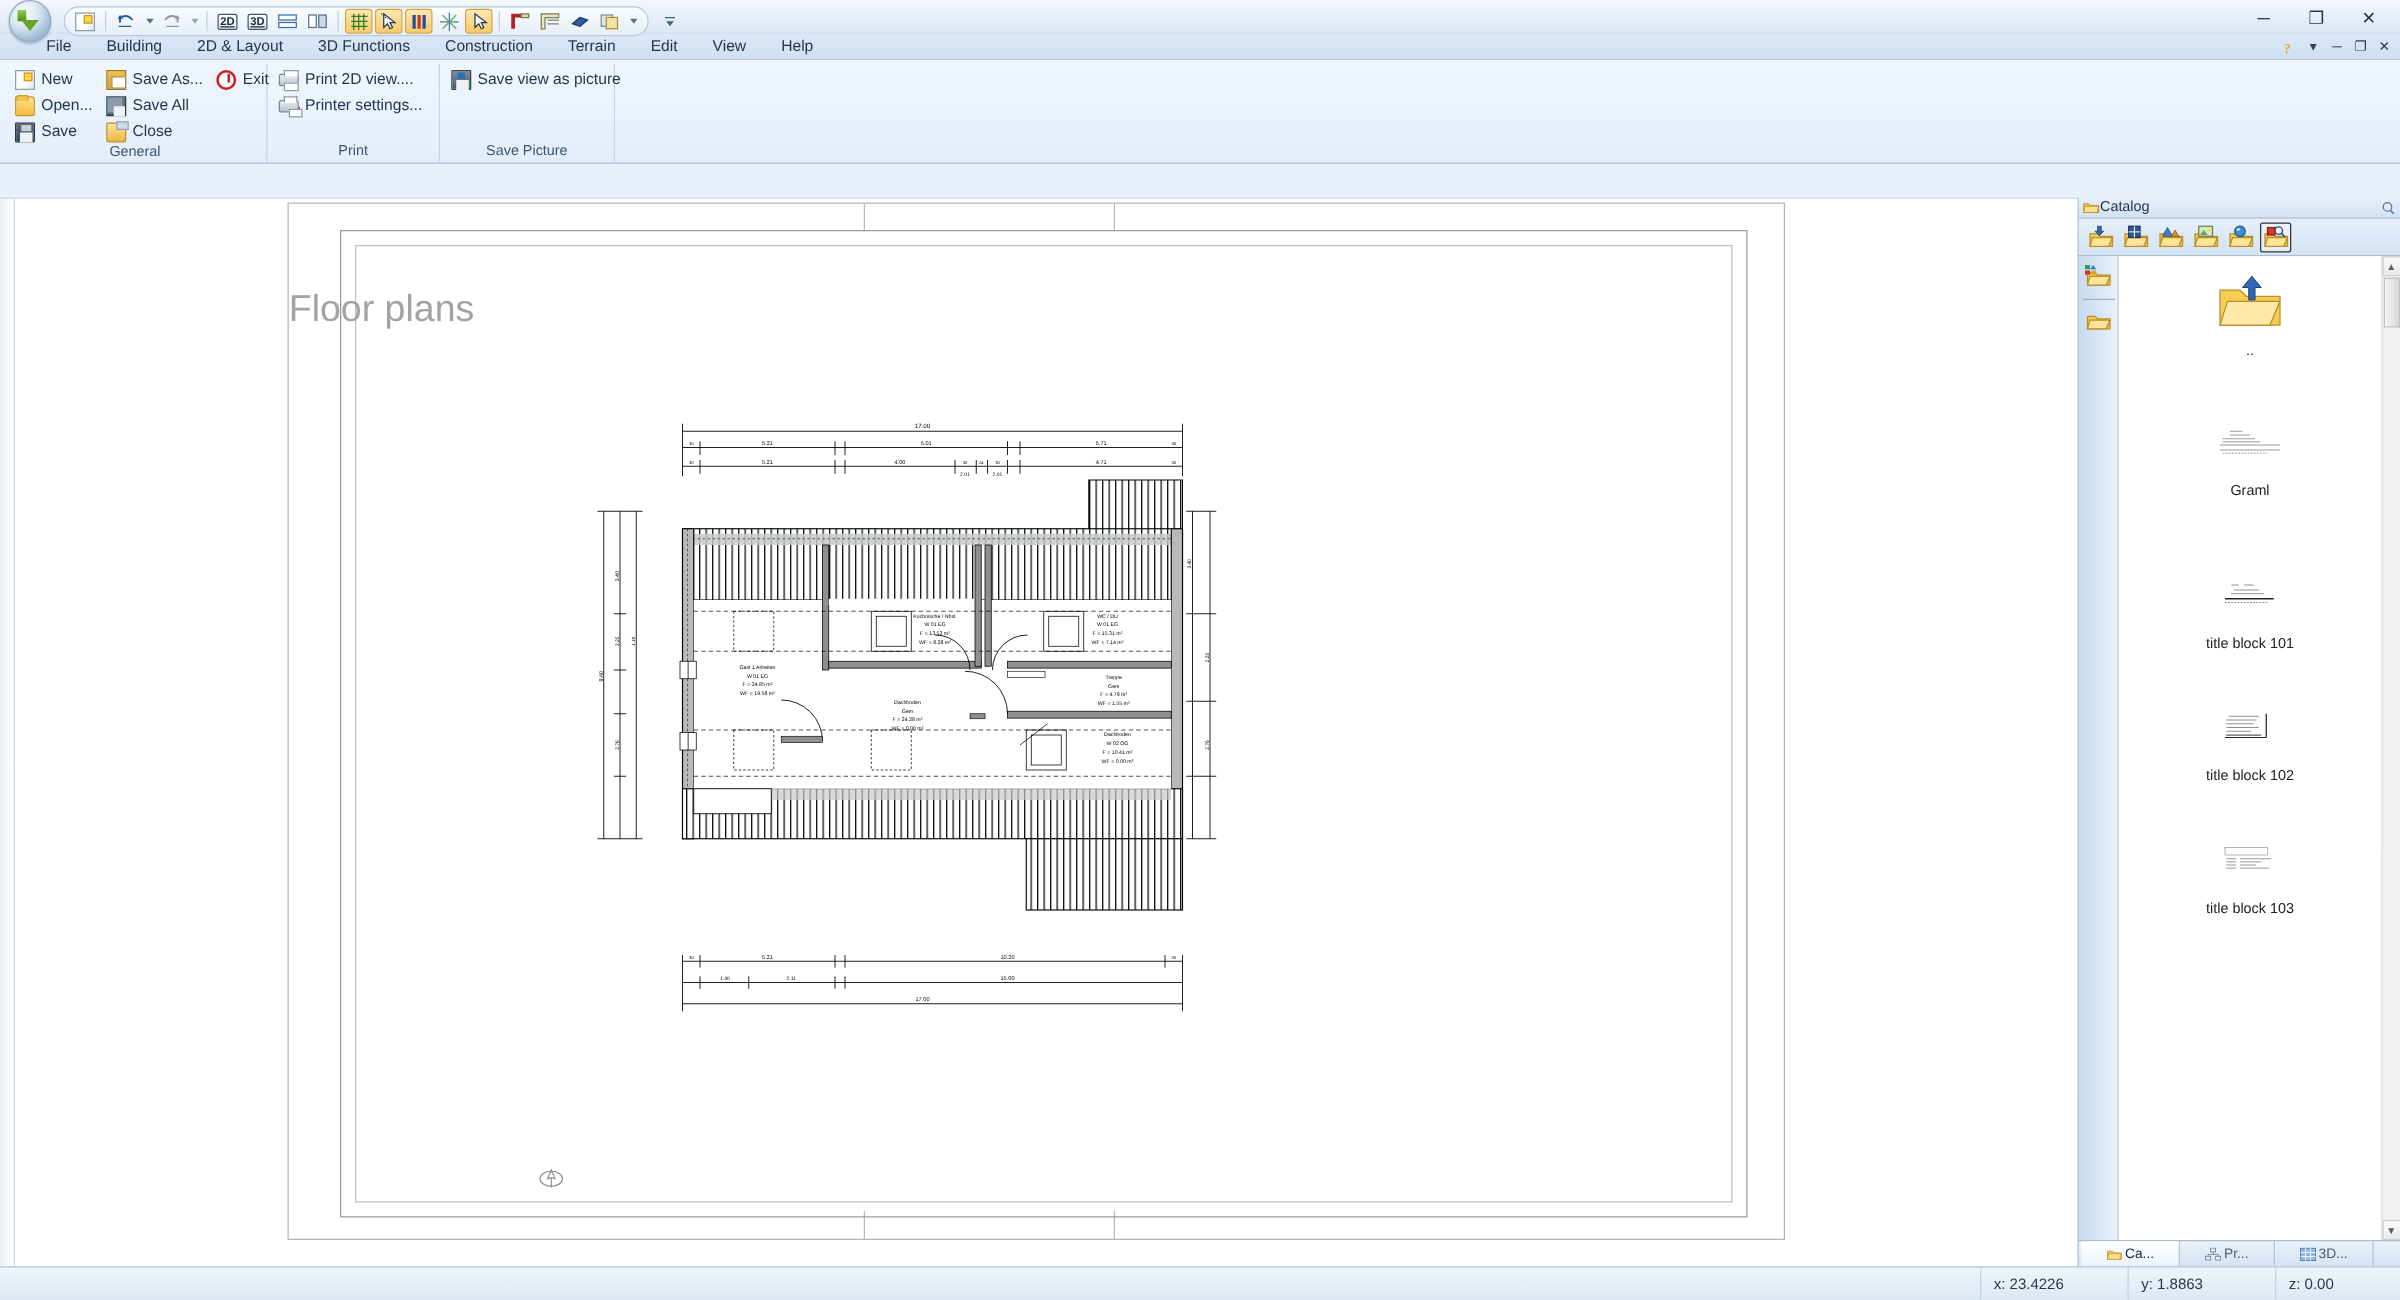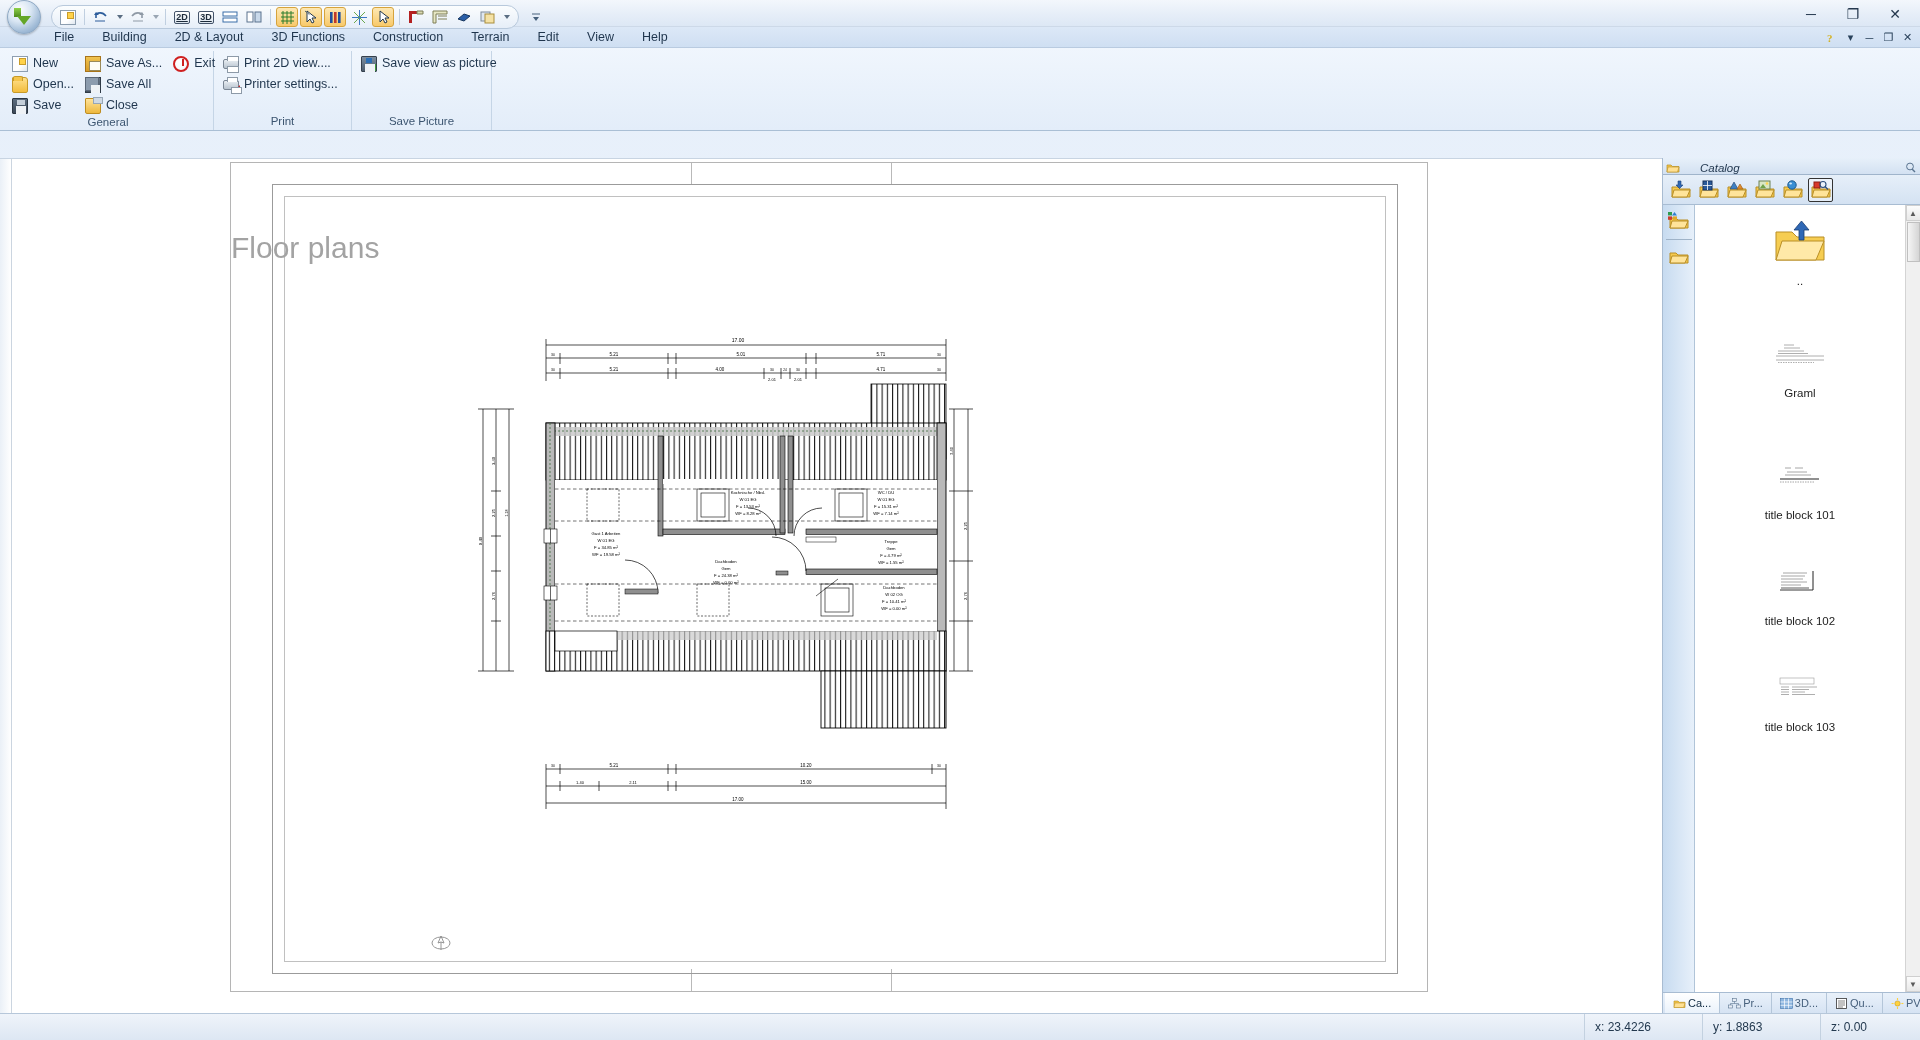--- a/index.html
+++ b/index.html
@@ -103,21 +103,21 @@
     background: linear-gradient(to bottom,#ffffff,#dde6ef);
     text-decoration: underline;
   }
 
   
   .menubar {
     height: 21px;
     background: linear-gradient(to bottom,#dce8f7 0%, #cfdff2 100%);
     border-bottom: 1px solid #b9cbe0;
     display: flex; align-items: center;
-    padding-left: 40px;
+    padding-left: 23px;
     position: relative;
   }
   .menu-item {
     padding: 2px 14px; font-size: 12.5px; color: #1f3category;
     color: #1f354d; cursor: pointer; border-radius: 2px;
   }
   .menu-right {
     position: absolute; right: 4px; top: 0;
     display: flex; align-items: center; height: 21px;
     gap: 2px;
@@ -253,28 +253,27 @@
 
   
   .catalog {
     width: 258px; flex: 0 0 258px;
     background: linear-gradient(to bottom,#eef4fb,#e3ecf7);
     border-left: 1px solid #a9bcd1;
     display: flex; flex-direction: column;
     position: relative;
   }
   .cat-title {
-    height: 17px; display: flex; align-items: flex-end;
+    height: 17px; display: flex; align-items: center;
     padding: 0 3px;
     background: linear-gradient(to bottom,#e7f0fa,#d3e1f2);
     border-bottom: 1px solid #9fb4cb;
     font-size: 11.5px; color: #1e3methods;
     color: #1e344c;
-    gap: 20px;
-    font-style: italic;
+    gap: 0;
   }
   .cat-title .pin {
     margin-left: auto; width: 14px; height: 13px;
     display: flex; align-items: center; justify-content: center;
     color: #4a6party; color:#45607c; font-size: 11px; cursor: pointer;
   }
   .cat-toolbar {
     height: 30px;
     background: linear-gradient(to bottom,#e6eff9,#d4e2f2);
     border-bottom: 1px solid #a8bcd2;
@@ -327,21 +326,21 @@
 
   .cat-tabs {
     height: 21px;
     background: linear-gradient(to bottom,#e9f1fa,#d6e3f3);
     border-top: 1px solid #a8bcd2;
     display: flex; align-items: stretch;
     padding-left: 2px;
   }
   .cat-tab {
     display: flex; align-items: center; gap: 2px;
-    padding: 0 8px; font-size: 11px; color: #46607c;
+    padding: 0 20px; font-size: 11px; color: #46607c;
     border-right: 1px solid #b4c6d9; cursor: pointer;
   }
   .cat-tab.active {
     background: linear-gradient(to bottom,#ffffff,#eaf2fb);
     color: #102a42;
   }
 
   
   .statusbar {
     position: absolute; left: 0; right: 0; bottom: 0;

